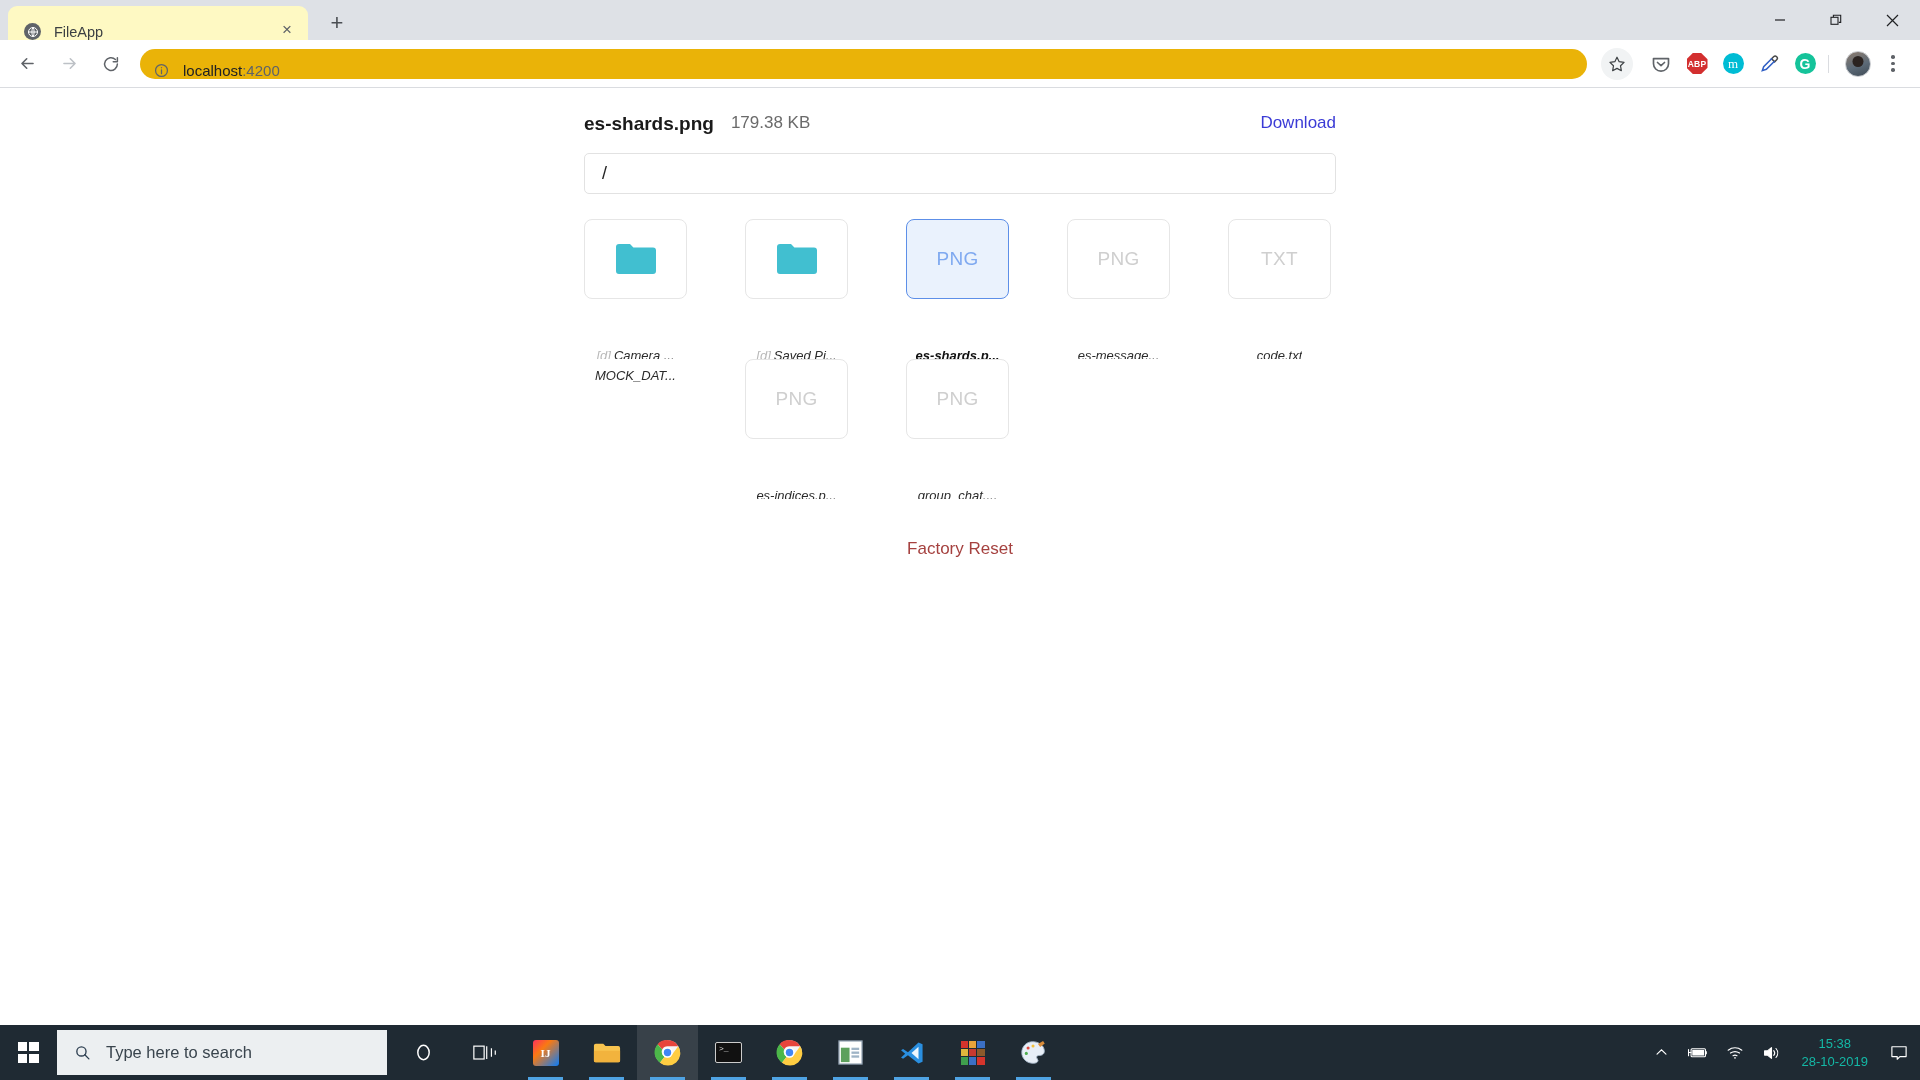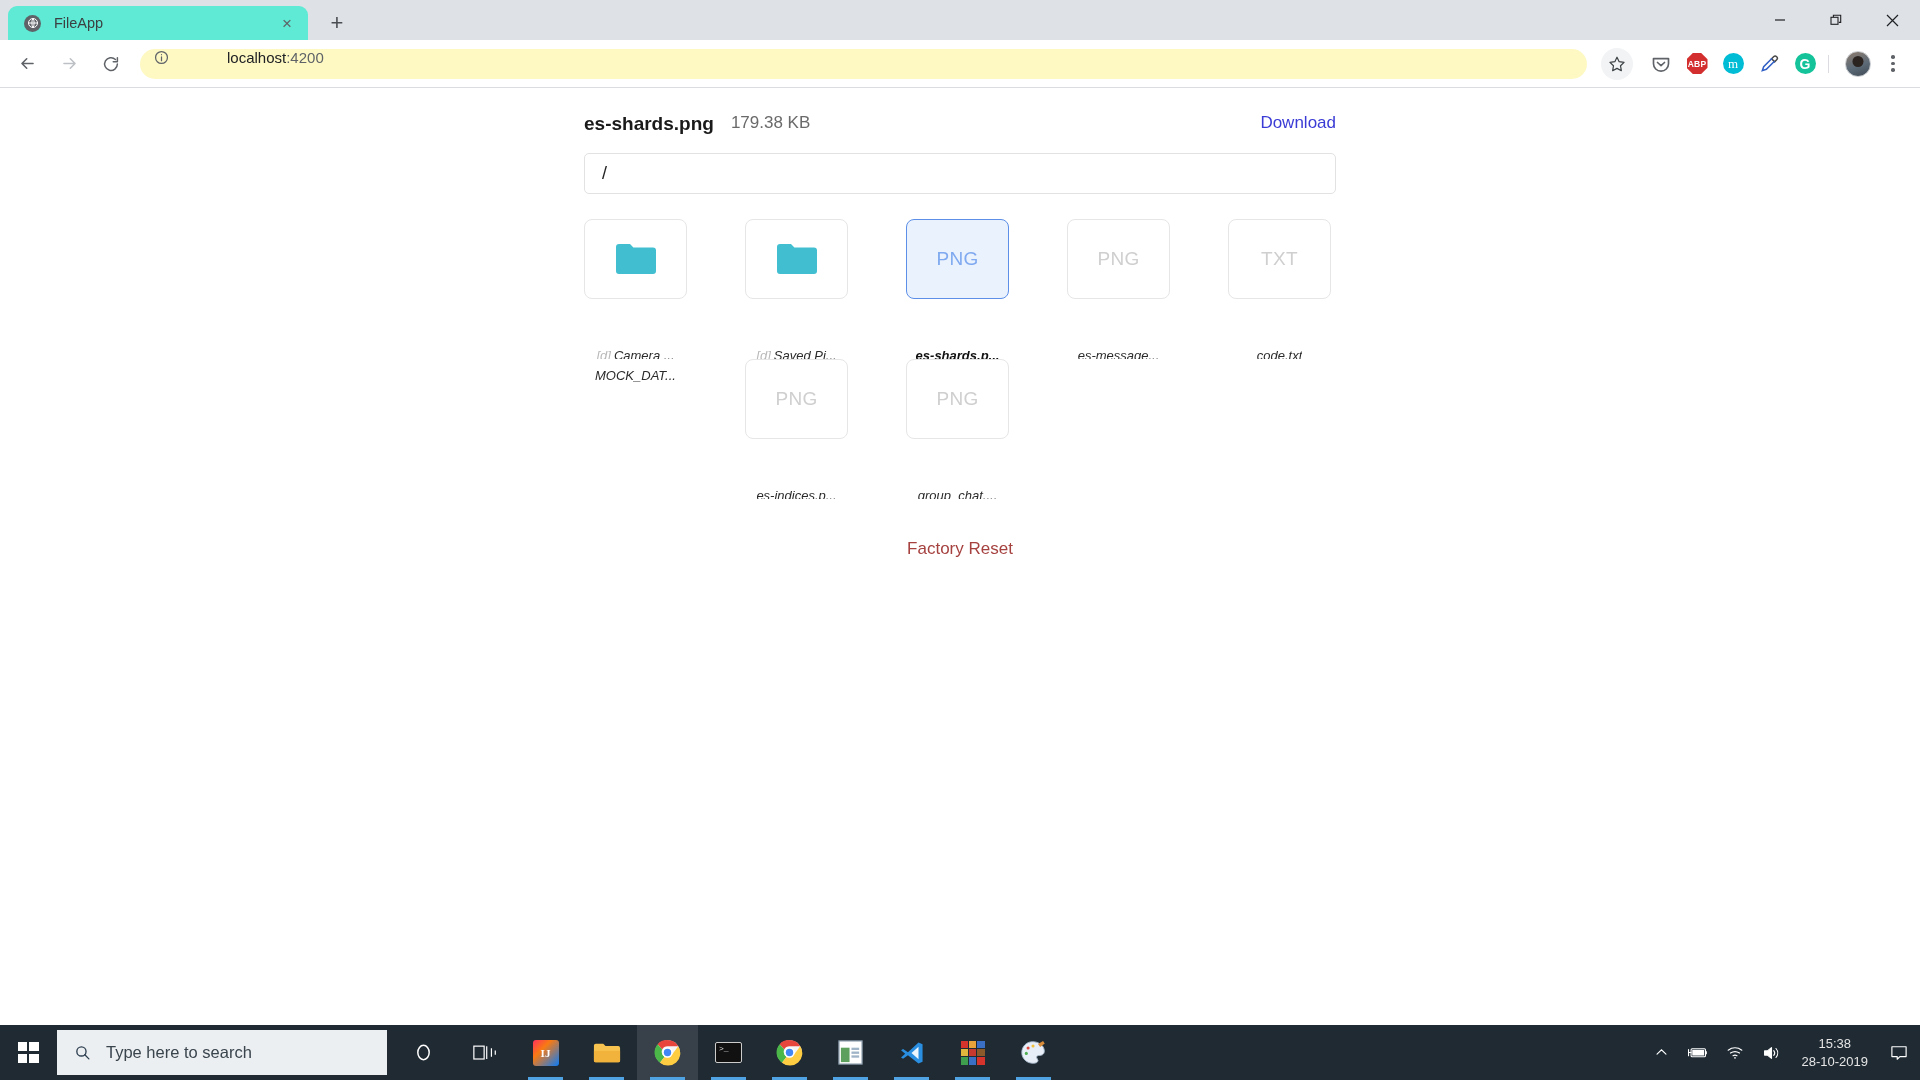--- a/index.html
+++ b/index.html
@@ -25,24 +25,24 @@
     height: 40px;
     background: #dee1e6;
     display: flex;
     align-items: flex-end;
     position: relative;
     padding-left: 8px;
   }
   .tab {
     width: 300px;
     height: 34px;
-    background: #5eead4;
+    background: #fef9c3;
     border-radius: 9px 9px 0 0;
     display: flex;
-    align-items: center;
+    align-items: flex-end;
     padding: 0 10px 0 16px;
     position: relative;
   }
   .tab-favicon {
     width: 17px; height: 17px;
     border-radius: 50%;
     background: #5f6368;
     position: relative;
     flex: 0 0 auto;
     display: flex; align-items: center; justify-content: center;
@@ -107,28 +107,27 @@
     border-radius: 50%;
     color: #5f6368;
     flex: 0 0 auto;
   }
   .navbtn.disabled { color: #bdc1c6; }
   .navbtn svg { display: block; }
 
   .omnibox {
     flex: 1;
     height: 30px;
-    background: #fef9c3;
+    background: #eab308;
     border-radius: 16px;
     display: flex;
-    align-items: flex-start;
+    align-items: flex-end;
     margin: 0 10px 0 8px;
     padding: 0 14px 0 13px;
     min-width: 0;
-    gap: 44px;
   }
   .omni-info {
     width: 17px; height: 17px;
     flex: 0 0 auto;
     display: flex; align-items: center; justify-content: center;
     color: #5f6368;
   }
   .omni-url {
     margin-left: 13px;
     font-size: 15px;
@@ -371,21 +370,21 @@
     height: 55px;
     padding-right: 4px;
   }
   .tray-ico {
     padding: 0 9px;
     color: #ffffff;
     display: flex; align-items: center;
     height: 55px;
   }
   .clock {
-    color: #e5e5e5;
+    color: #14b8a6;
     font-size: 13px;
     line-height: 1.35;
     text-align: center;
     padding: 0 14px 0 12px;
     display: flex; flex-direction: column; justify-content: center;
     height: 37px;
   }
   .notif {
     width: 34px; height: 55px;
     display: flex; align-items: center; justify-content: center;

